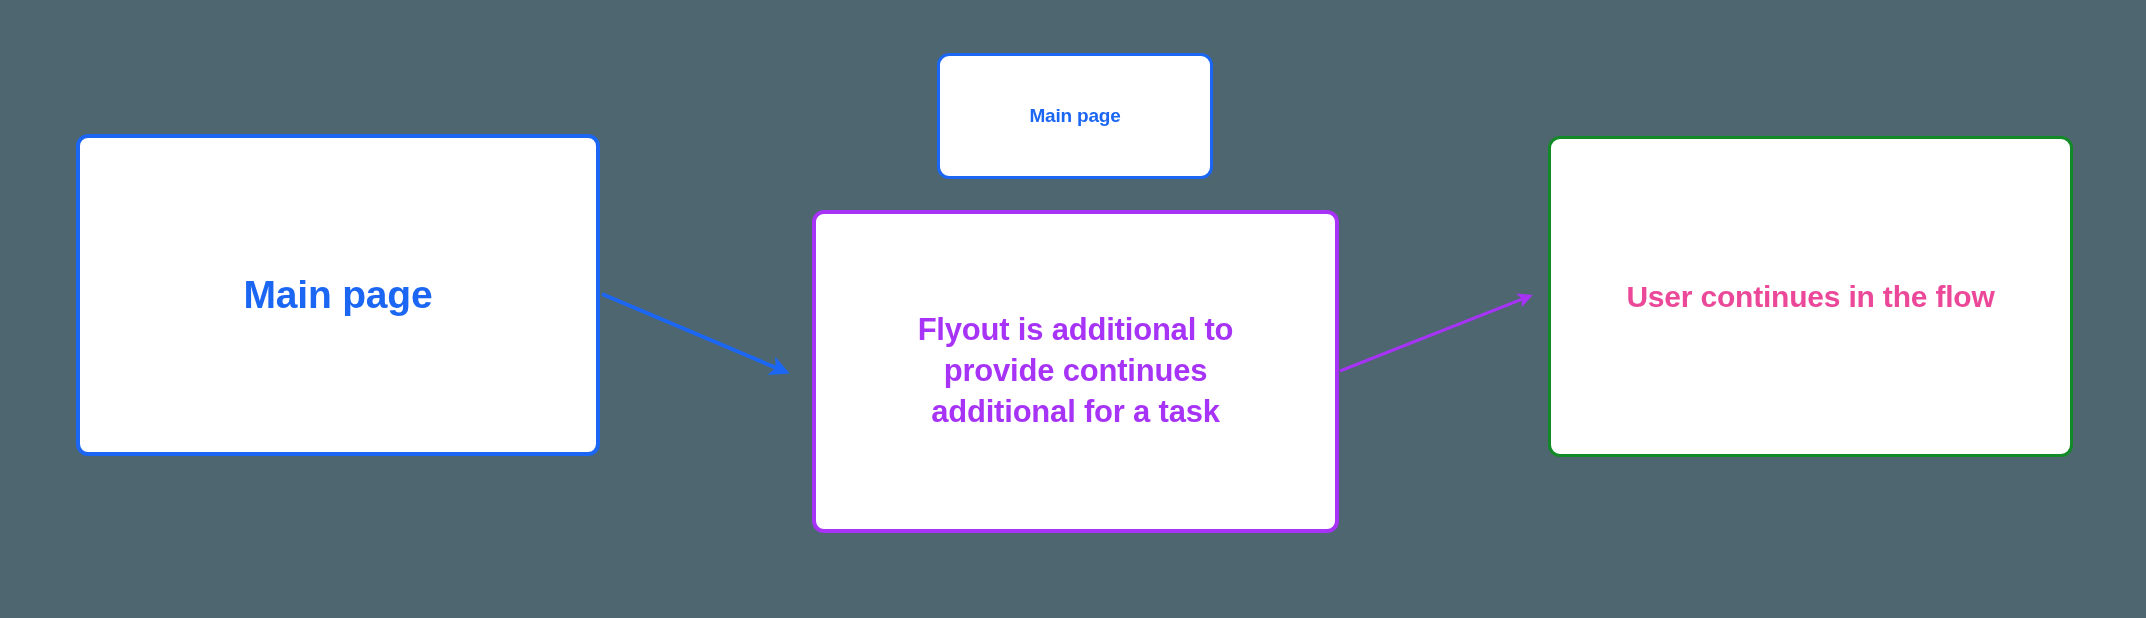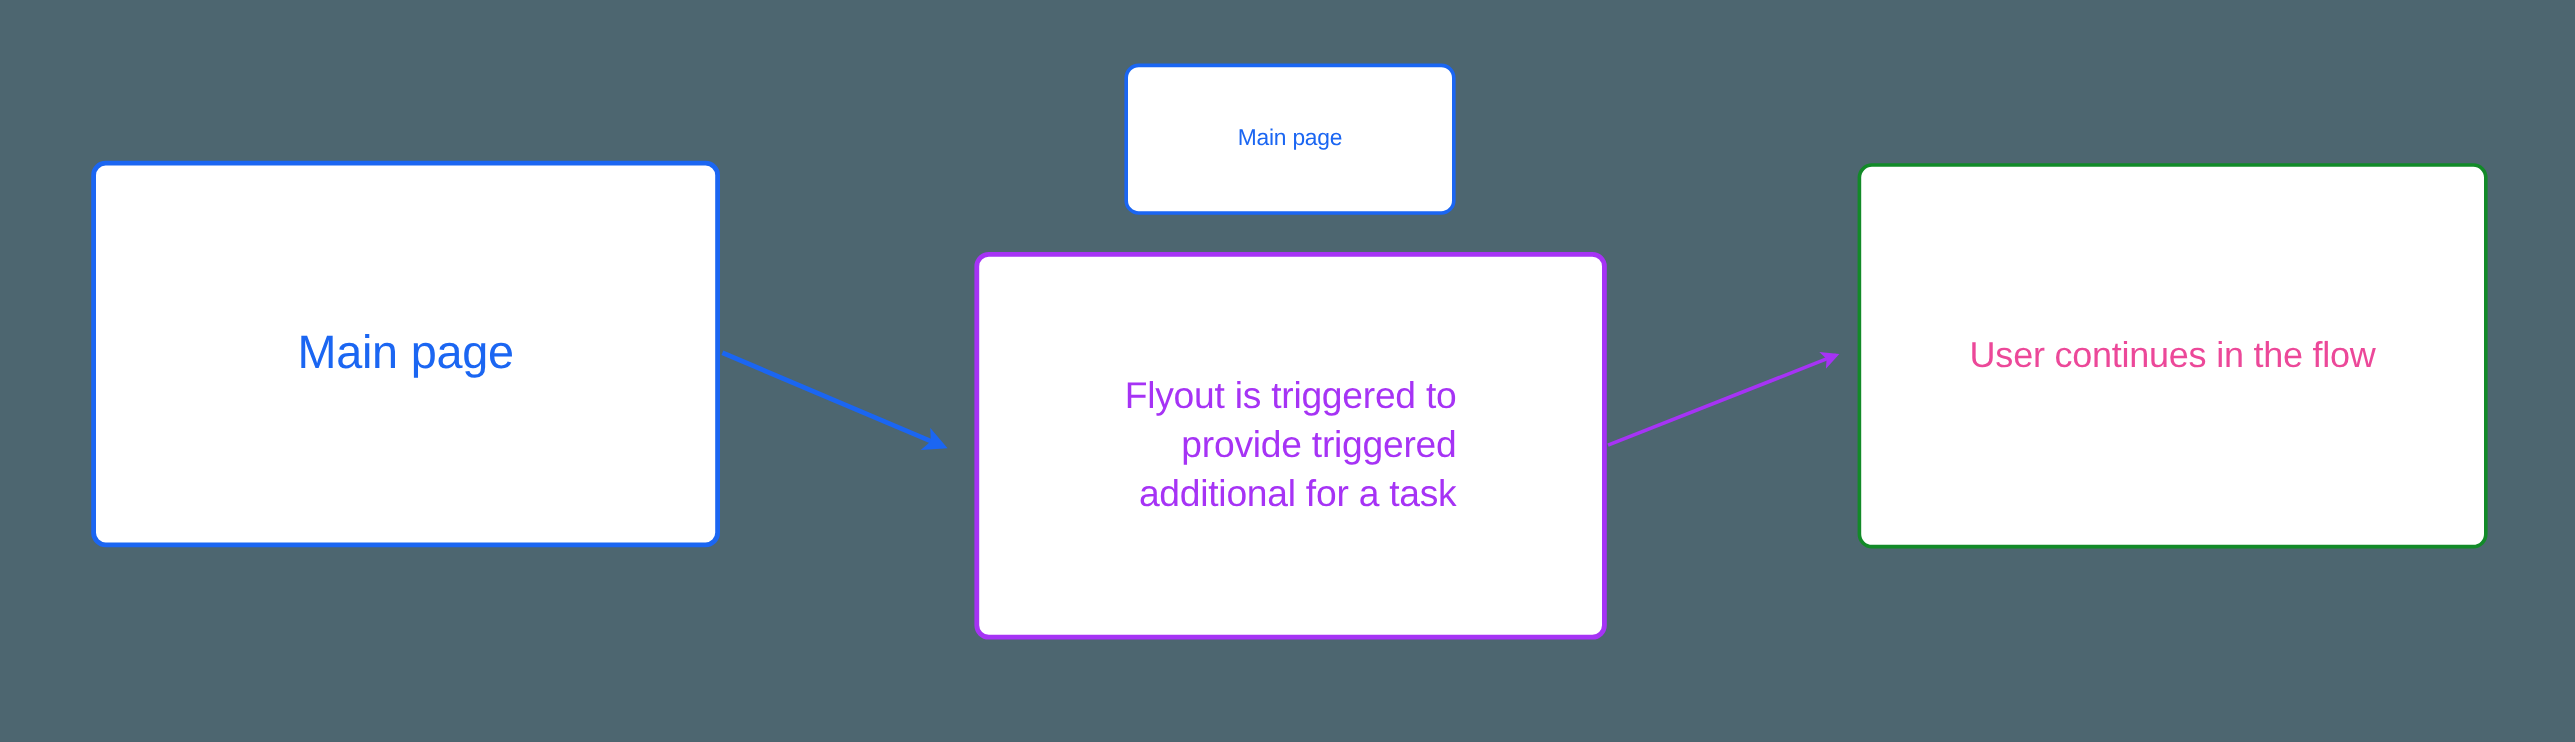--- a/index.html
+++ b/index.html
@@ -14,22 +14,22 @@
   }
   #canvas { position:absolute; inset:0; }
 
   .node {
     position:absolute;
     background:#ffffff;
     border-radius:12px;
     display:flex;
     align-items:center;
     justify-content:center;
-    text-align:right;
-    font-weight:normal;
+    text-align:center;
+    font-weight:bold;
     letter-spacing:-0.2px;
   }
 
   
   #node-main-page {
     left:76px; top:134px;
     width:524px; height:322px;
     border:4px solid #1b66f2;
   }
   #node-main-page .node-label {
@@ -91,22 +91,22 @@
   <div class="node" id="node-main-page">
     <span class="node-label">Main page</span>
   </div>
 
   <div class="node" id="node-main-page-small">
     <span class="node-label">Main page</span>
   </div>
 
   <div class="node" id="node-flyout">
     <span class="node-label">
-      <span>Flyout is triggered to</span><br>
-      <span>provide triggered</span><br>
+      <span>Flyout is additional to</span><br>
+      <span>provide continues</span><br>
       <span>additional for a task</span>
     </span>
   </div>
 
   <div class="node" id="node-user-continues">
     <span class="node-label">User continues in the flow</span>
   </div>
 
   <svg id="arrows" viewBox="0 0 2146 618">
     <defs>

